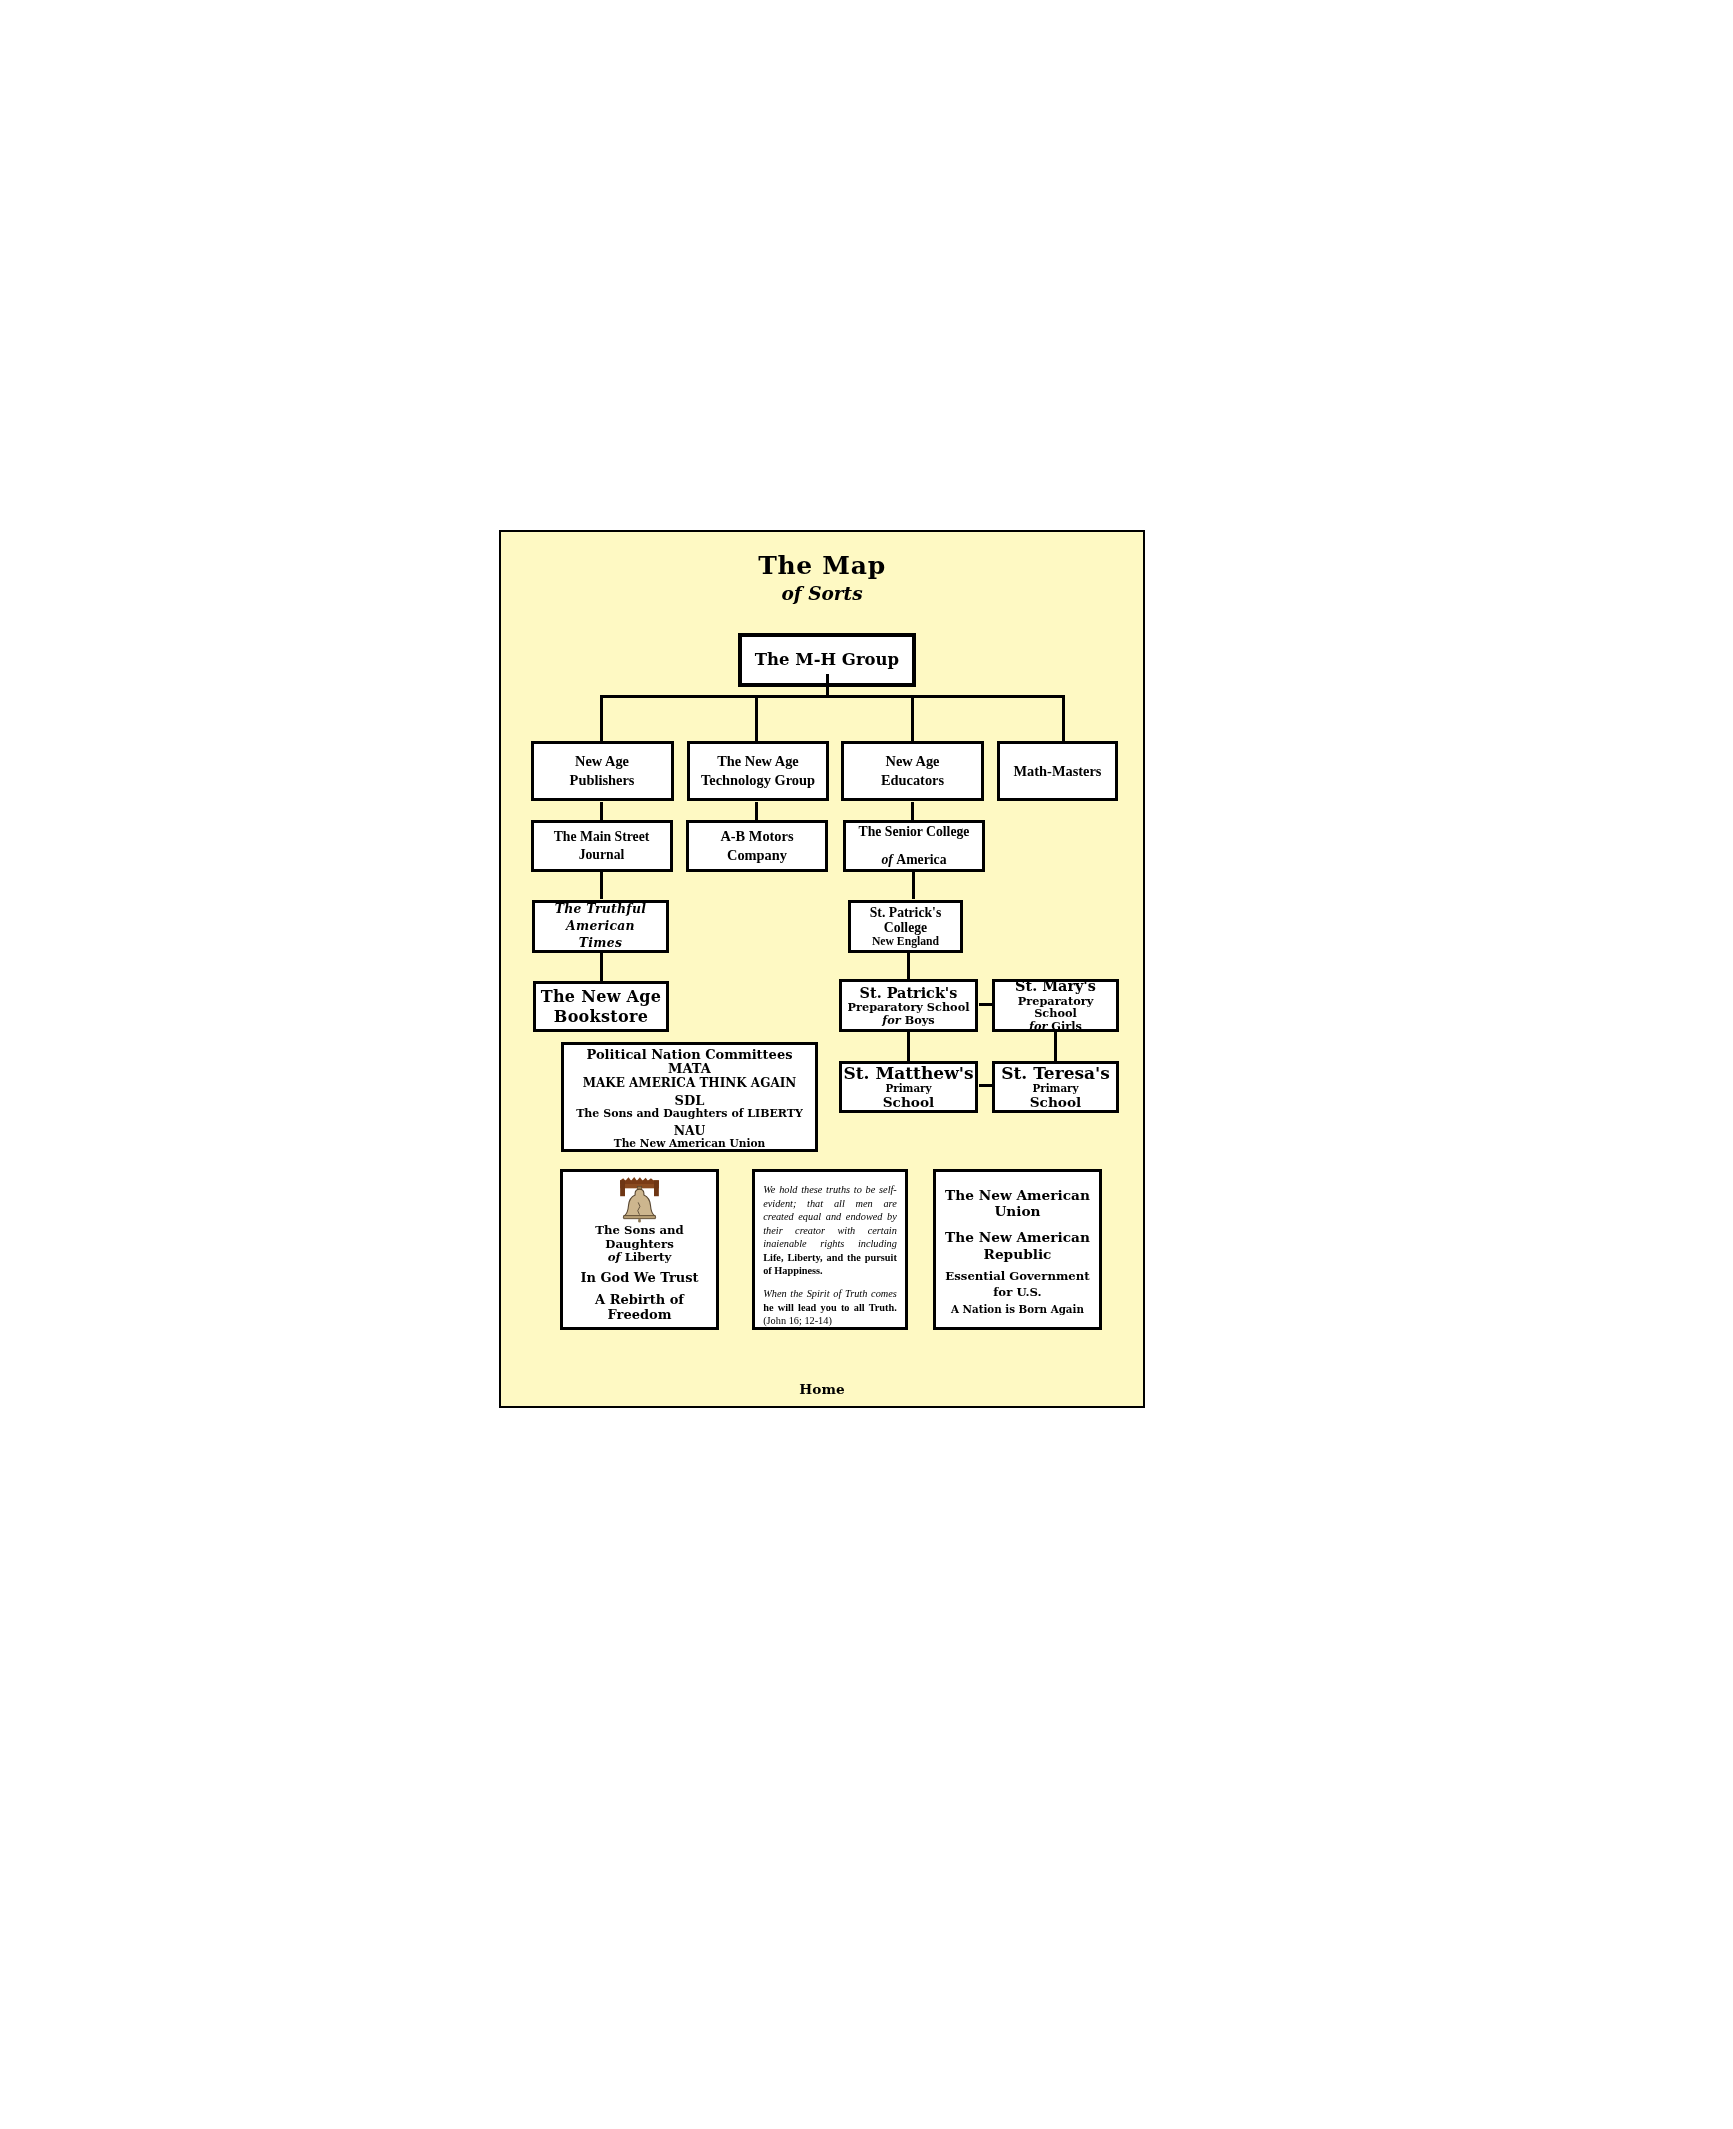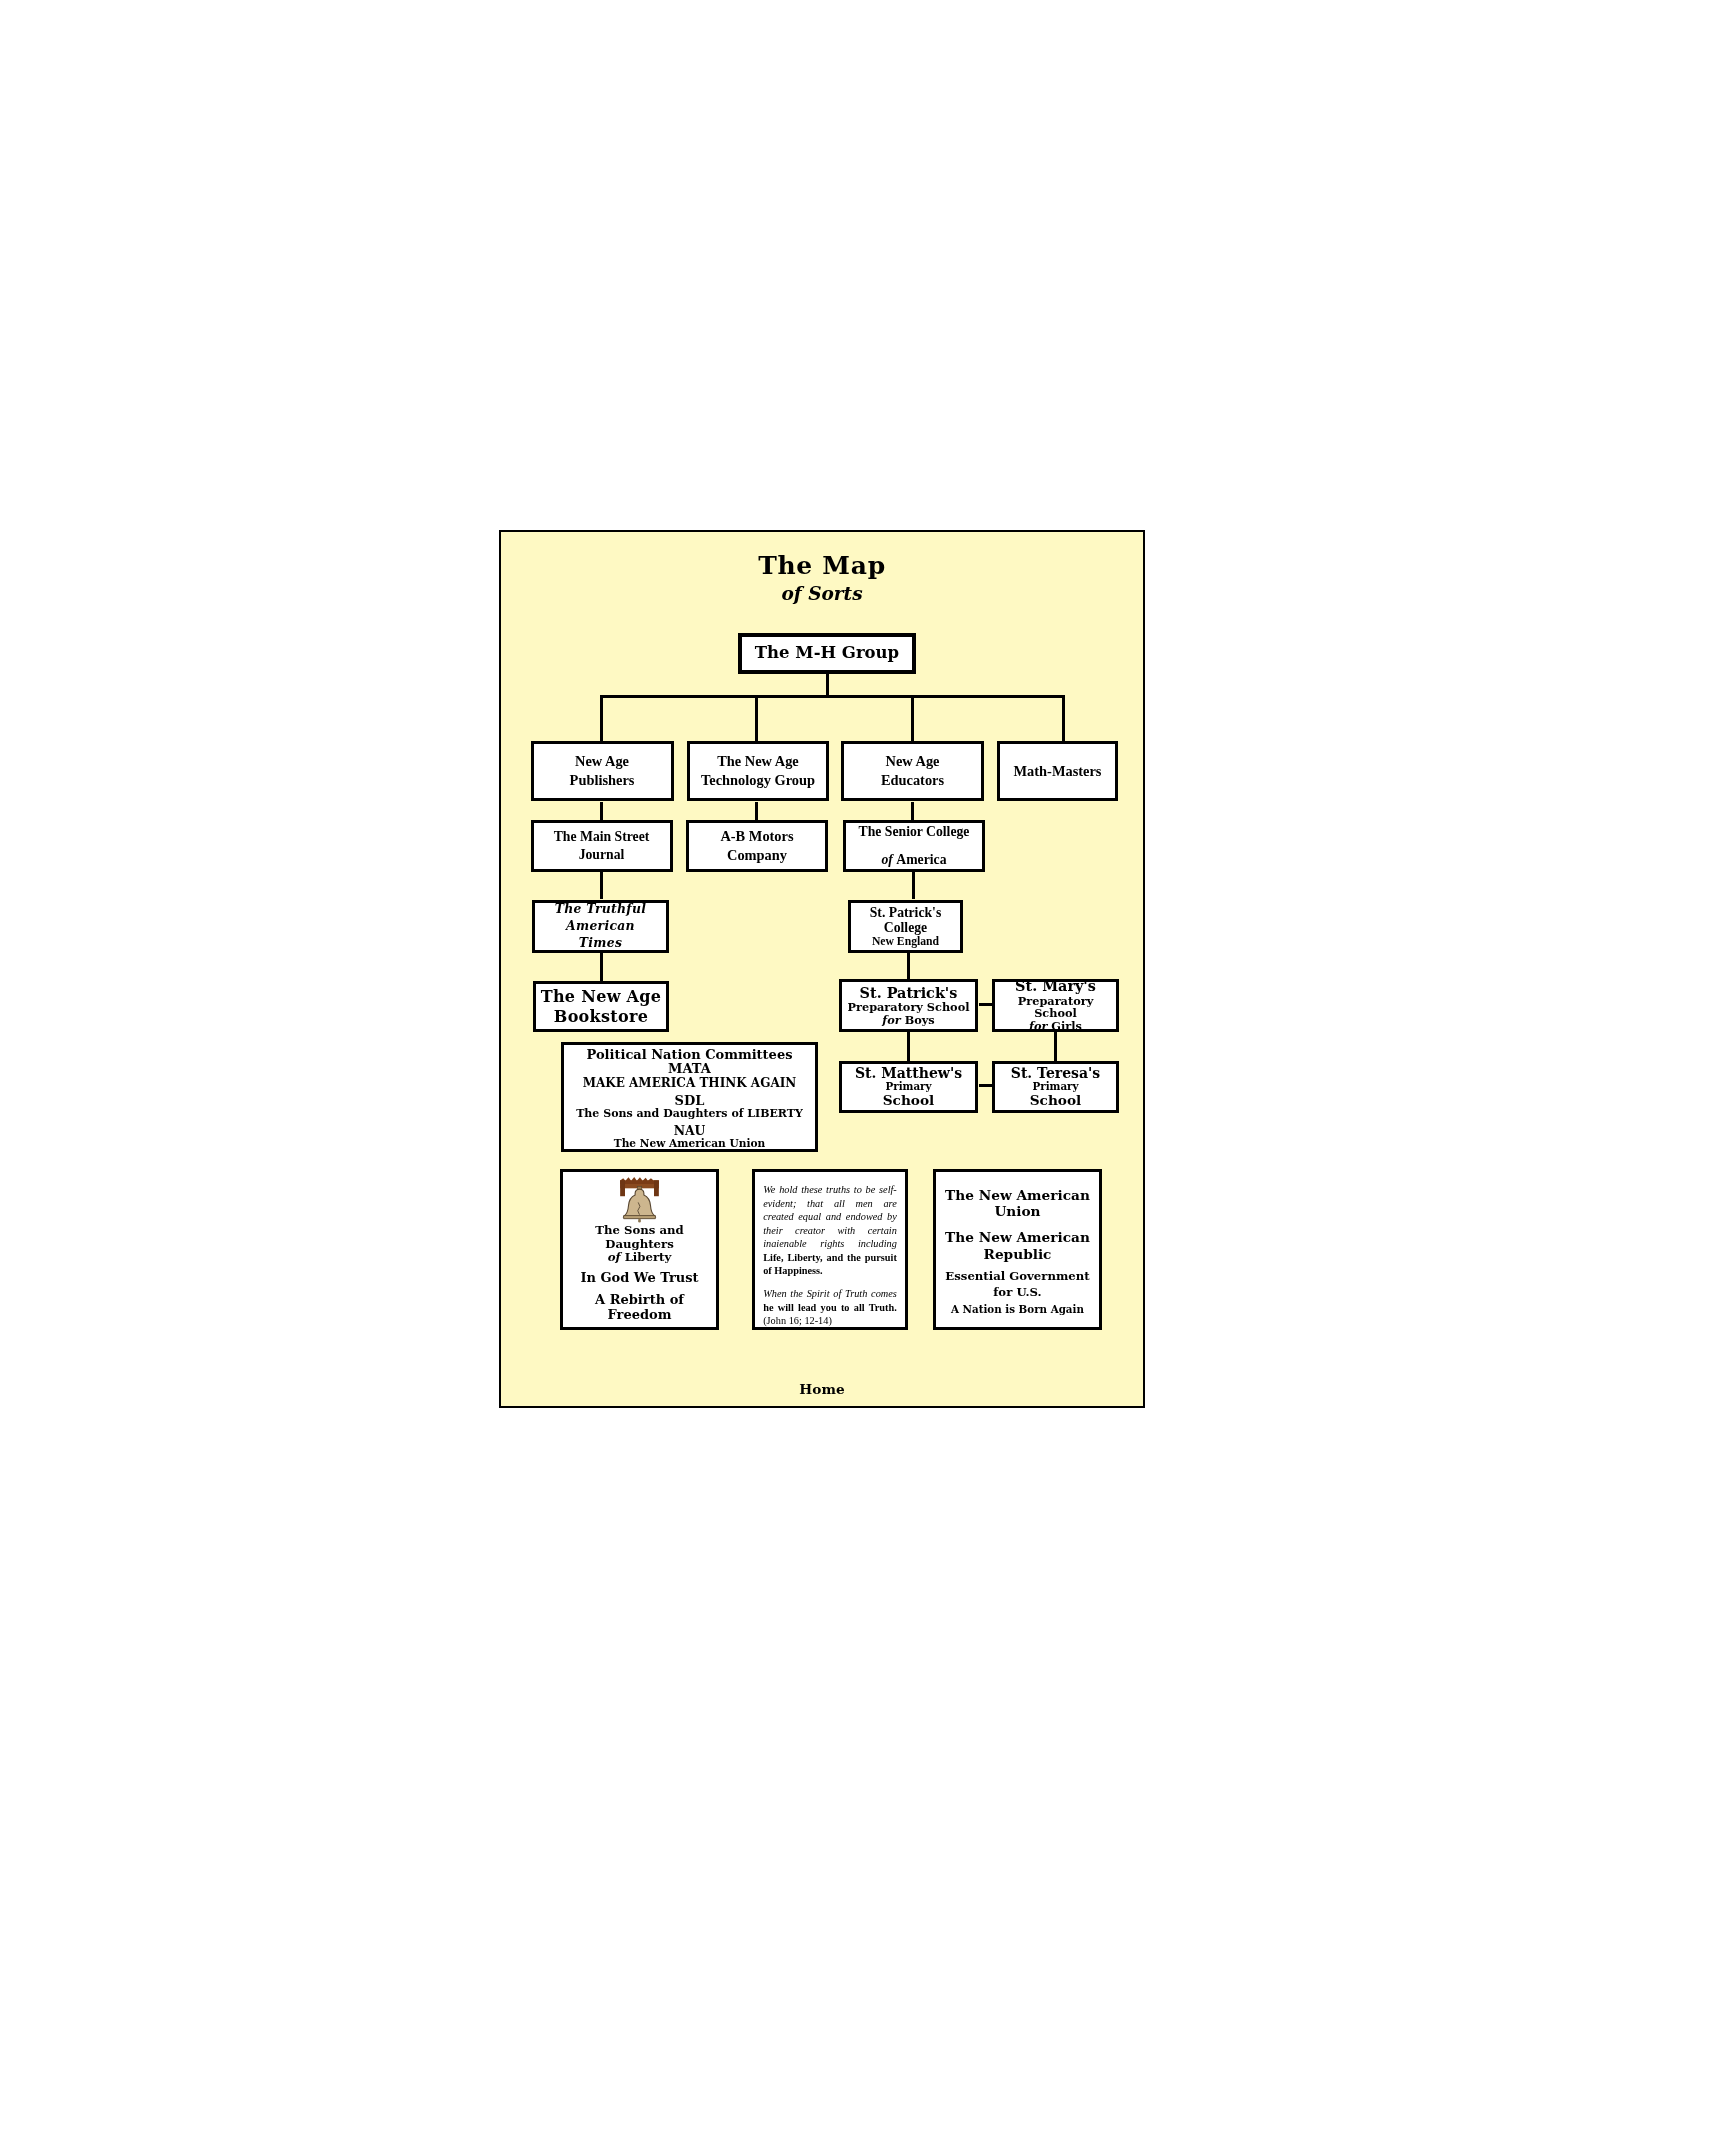--- a/index.html
+++ b/index.html
@@ -18,21 +18,21 @@
   .title-main{font-size:25px;letter-spacing:0.7px;}
   .title-sub{font-size:18.5px;font-style:italic;}
   .mh{font-size:16.5px;}
   .node1{font-size:14.4px;line-height:1.3;}
   .node2{font-size:13.7px;line-height:1.3;}
   .blackletter{font-family:"DejaVu Serif",serif;font-weight:700;font-style:italic;
                font-size:12.4px;line-height:1.35;letter-spacing:0.3px;}
   .bks{font-size:16px;line-height:1.25;letter-spacing:0.3px;}
   .prep-name{font-size:14.4px;}
   .prep-type{font-size:11.3px;}
-  .prim-name{font-size:14px;}
+  .prim-name{font-size:17px;}
   .prim-type{font-size:10.3px;}
   .prim-school{font-size:13.7px;}
   .pac{padding:2.7px 1.4px;justify-content:flex-start;line-height:1.12;}
   .pac-h{font-size:13px;}
   .pac-acr{font-size:13px;}
   .pac-full{font-size:12px;}
   .pac-full-sm{font-size:10.6px;}
   .pac-rule{width:122px;height:2.7px;background:#000;margin:2.1px auto 1.4px auto;}
   .info{justify-content:flex-start;}
   .sons-l1{font-size:11.7px;}
@@ -50,21 +50,21 @@
 </style>
 </head>
 <body>
 
 <div id="page">
   <div id="chart">
 
     <div class="abs f-wide title-main" style="left:0;top:19px;width:100%;text-align:center;">The Map</div>
     <div class="abs f-wide title-sub" style="left:0;top:51px;width:100%;text-align:center;">of Sorts</div>
 
-    <div class="box f-wide mh" style="left:237px;top:101px;width:178px;height:41px;border-width:4.1px;">
+    <div class="box f-wide mh" style="left:237px;top:101px;width:178px;height:54px;border-width:4.1px;">
       <span>The M-H Group</span>
     </div>
 
     <div class="line" style="left:325px;top:142px;width:2.7px;height:24px;"></div>
     <div class="line" style="left:99px;top:163px;width:465px;height:2.7px;"></div>
     <div class="line" style="left:99px;top:163px;width:2.7px;height:46px;"></div>
     <div class="line" style="left:254px;top:163px;width:2.7px;height:46px;"></div>
     <div class="line" style="left:410px;top:163px;width:2.7px;height:46px;"></div>
     <div class="line" style="left:561px;top:163px;width:2.7px;height:46px;"></div>
 

